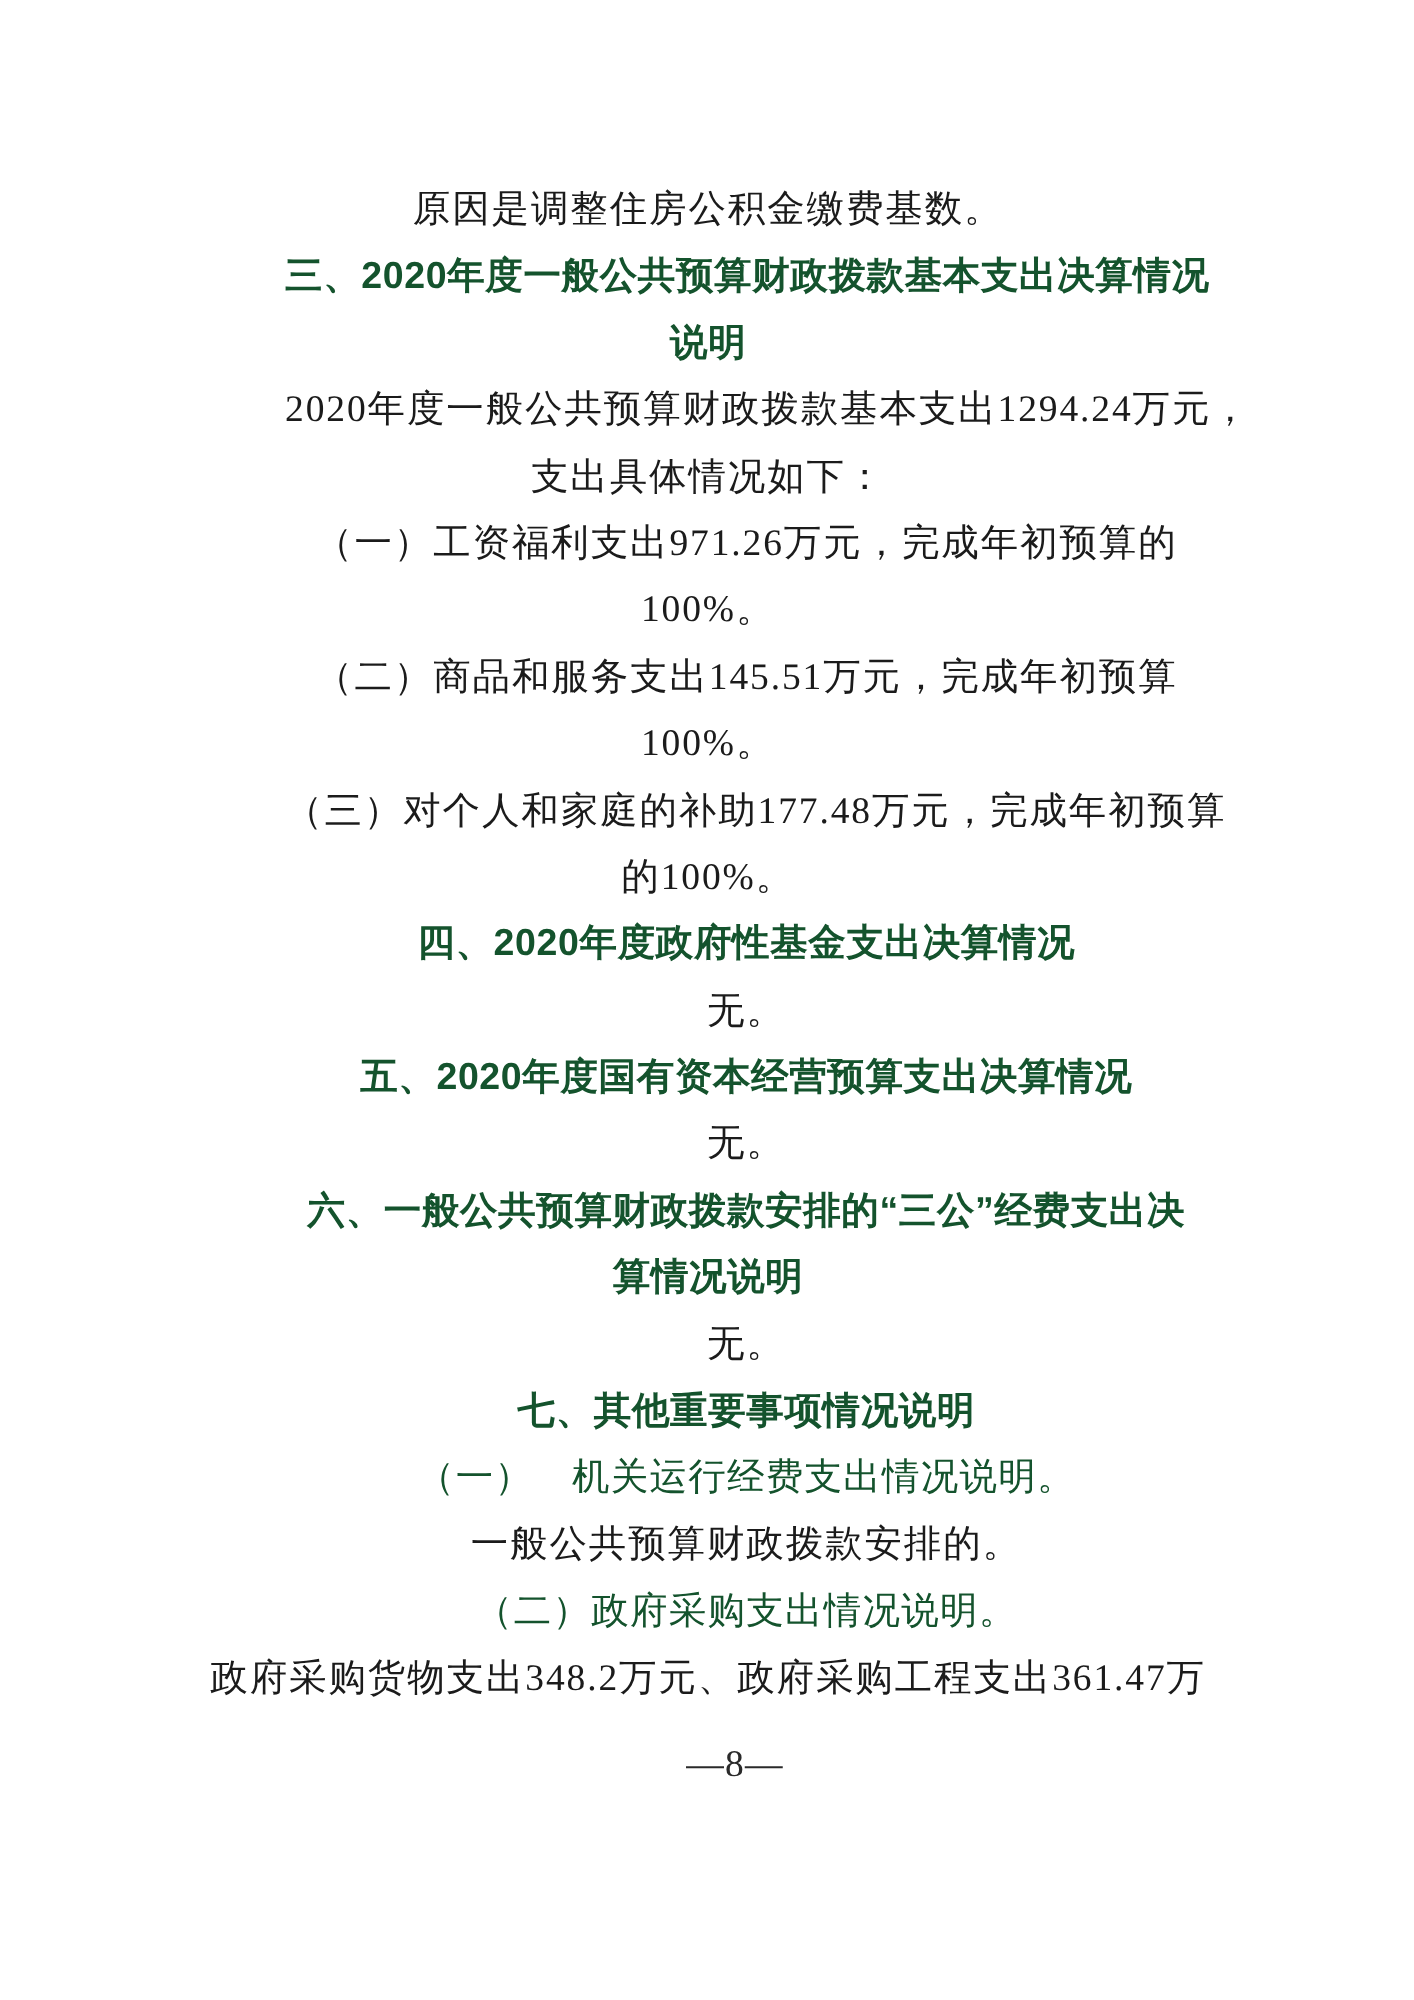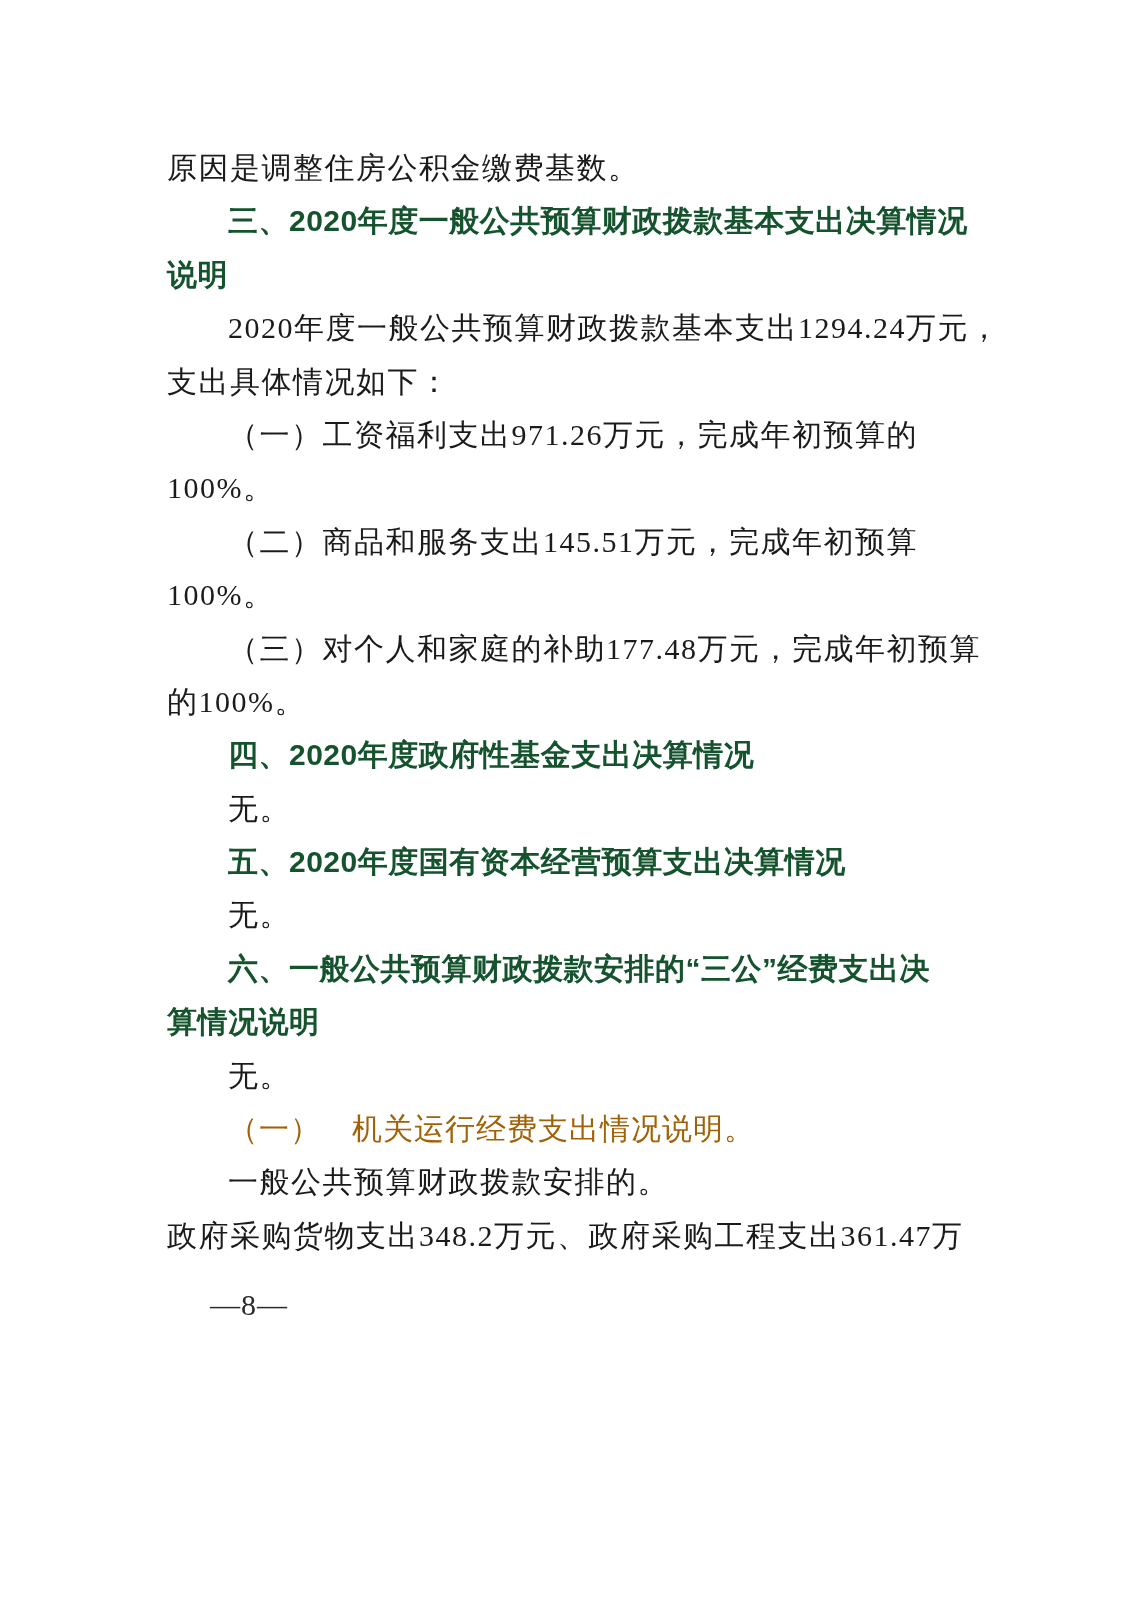--- a/index.html
+++ b/index.html
@@ -1,15 +1,15 @@
 <!DOCTYPE html>
 <html><head>
 <meta charset="utf-8">
 <style>
-  * { margin: 0; padding: 0; box-sizing: border-box; }
+  * { margin: 0; padding: 0; box-sizing: border-box; text-align: center; }
   html, body {
     width: 1131px;
     background: #ffffff;
   }
   body {
     height: 1600px;
     overflow: hidden;
     position: relative;
     font-family: "Liberation Serif", "DejaVu Serif", serif;
     color: #171717;
@@ -40,21 +40,21 @@
     font-family: "Liberation Sans", "DejaVu Sans", sans-serif;
     font-weight: 700;
     letter-spacing: 0.5px;
     color: #14532d;
   }
   
   .subheading {
     font-family: "Liberation Sans", "DejaVu Sans", sans-serif;
     font-weight: 400;
     letter-spacing: 1px;
-    color: #a16207;
+    color: #14532d;
   }
   .indent { padding-left: 61px; }
   .page-number {
     margin-top: 16px;
     height: 53px;
     line-height: 53px;
     font-size: 30px;
     font-family: "Liberation Serif", "DejaVu Serif", serif;
     color: #2a2a2a;
     padding-left: 43px;
@@ -77,19 +77,21 @@
   <div class="line body-text">100%。</div>
   <div class="line body-text indent">（三）对个人和家庭的补助177.48万元，完成年初预算</div>
   <div class="line body-text">的100%。</div>
   <div class="line heading indent">四、2020年度政府性基金支出决算情况</div>
   <div class="line body-text indent">无。</div>
   <div class="line heading indent">五、2020年度国有资本经营预算支出决算情况</div>
   <div class="line body-text indent">无。</div>
   <div class="line heading indent">六、一般公共预算财政拨款安排的“三公”经费支出决</div>
   <div class="line heading">算情况说明</div>
   <div class="line body-text indent">无。</div>
+  <div class="line heading indent">七、其他重要事项情况说明</div>
   <div class="line subheading indent">（一）　机关运行经费支出情况说明。</div>
   <div class="line body-text indent">一般公共预算财政拨款安排的。</div>
+  <div class="line subheading indent">（二）政府采购支出情况说明。</div>
   <div class="line body-text">政府采购货物支出348.2万元、政府采购工程支出361.47万</div>
 
   <div class="page-number">—8—</div>
 
 </div>
 
 </body></html>

